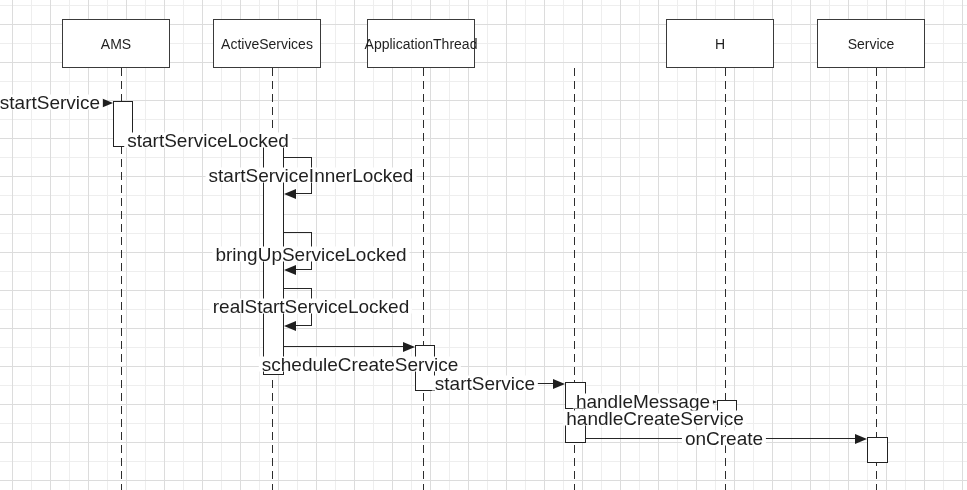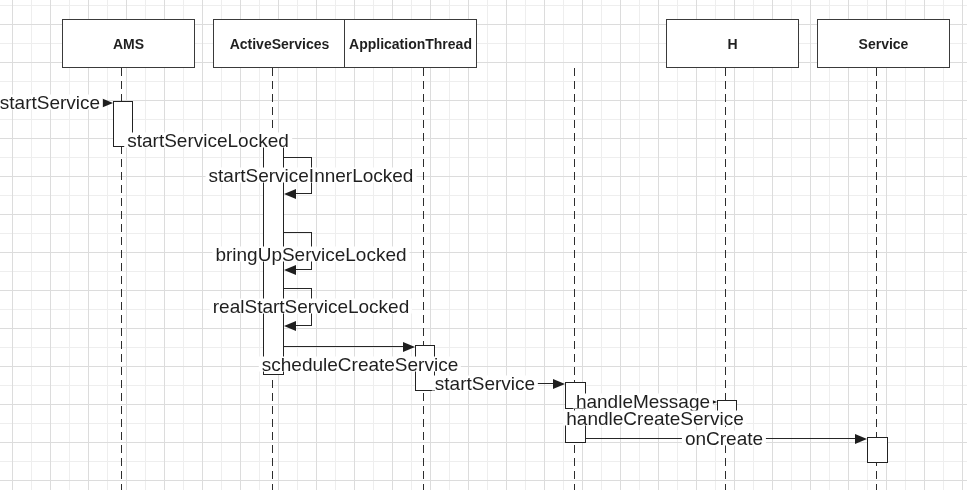--- a/index.html
+++ b/index.html
@@ -16,25 +16,24 @@
     background-size:38px 38px,38px 38px,19px 19px,19px 19px;
     background-position:12px 0,0 24px,12px 0,0 5px;
     font-family:"Liberation Sans","DejaVu Sans",sans-serif;
     color:#1f1f1f;
   }
   .lifeline{
     position:absolute;top:68px;height:422px;width:1px;
     background-image:repeating-linear-gradient(to bottom,#2d2d2d 0 8px,transparent 8px 13px);
   }
   .head{
-    position:absolute;top:19px;width:133px;height:49px;
+    position:absolute;top:19px;width:108px;height:49px;
     box-sizing:border-box;border:1px solid #3a3a3a;background:#fff;
     display:flex;align-items:center;justify-content:center;
     font-size:14px;
-    font-weight:bold;
   }
   .act{
     position:absolute;box-sizing:border-box;
     border:1px solid #222;background:#fff;
   }
   .hl{position:absolute;height:1px;background:#262626;}
   .vl{position:absolute;width:1px;background:#262626;}
   .tri-r{position:absolute;width:0;height:0;
     border-top:5px solid transparent;border-bottom:5px solid transparent;
     border-left:12px solid #1e1e1e;}
@@ -58,21 +57,21 @@
   <div class="lifeline" style="left:574px"></div>
   <div class="lifeline" style="left:725px"></div>
   <div class="lifeline" style="left:876px"></div>
 
   <div class="head" style="left:62px">
     <span>AMS</span>
   </div>
   <div class="head" style="left:213px">
     <span>ActiveServices</span>
   </div>
-  <div class="head" style="left:344px">
+  <div class="head" style="left:367px">
     <span>ApplicationThread</span>
   </div>
   <div class="head" style="left:666px">
     <span>H</span>
   </div>
   <div class="head" style="left:817px">
     <span>Service</span>
   </div>
 
   <div class="act" style="left:113px;top:101px;width:20px;height:46px"></div>

